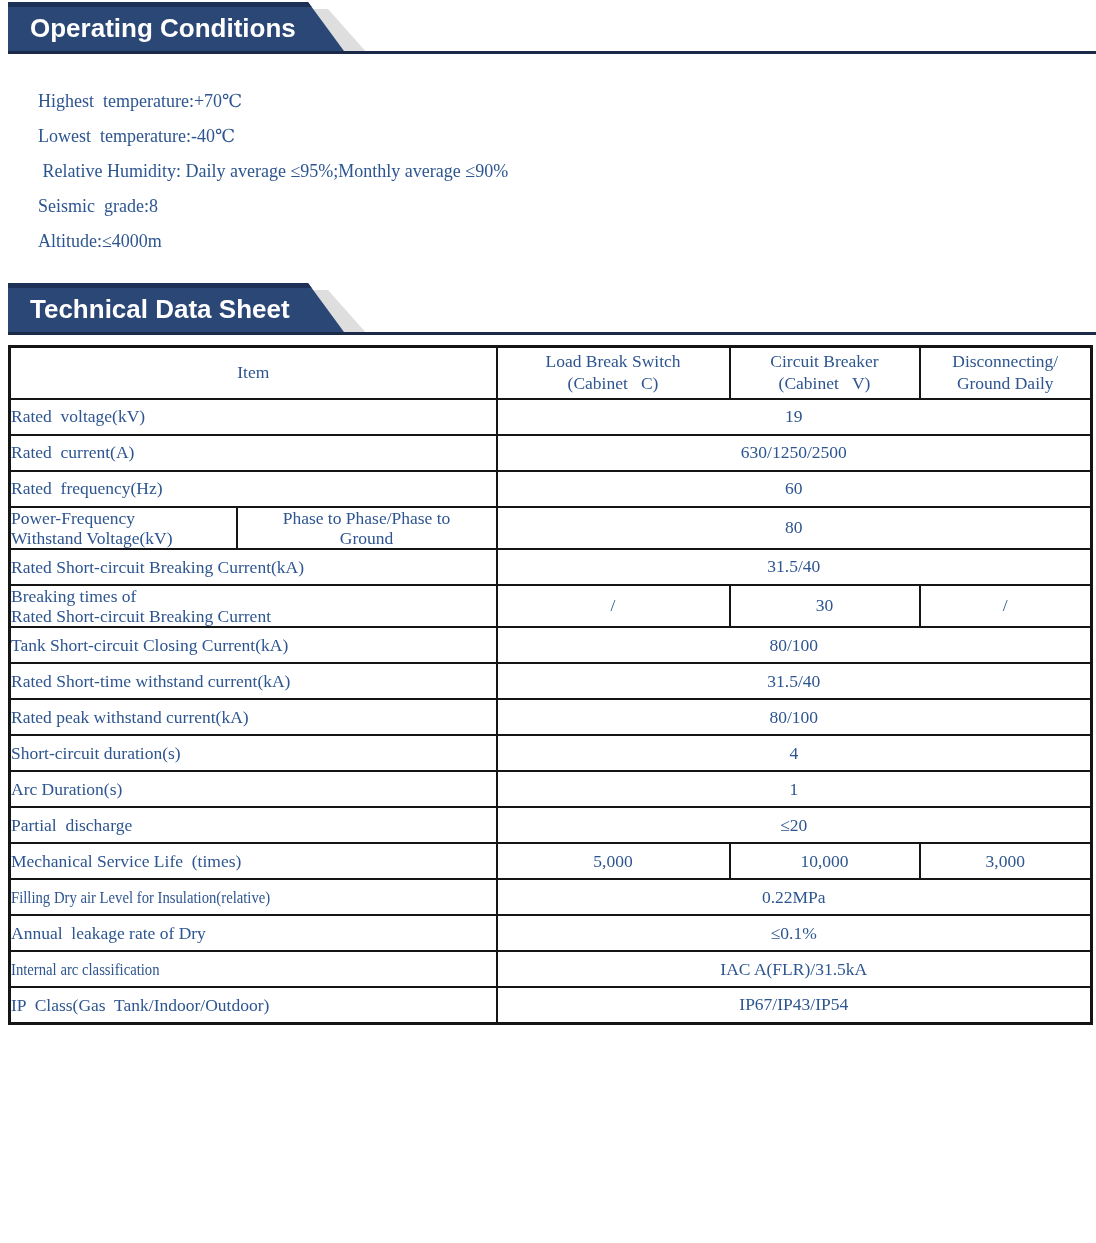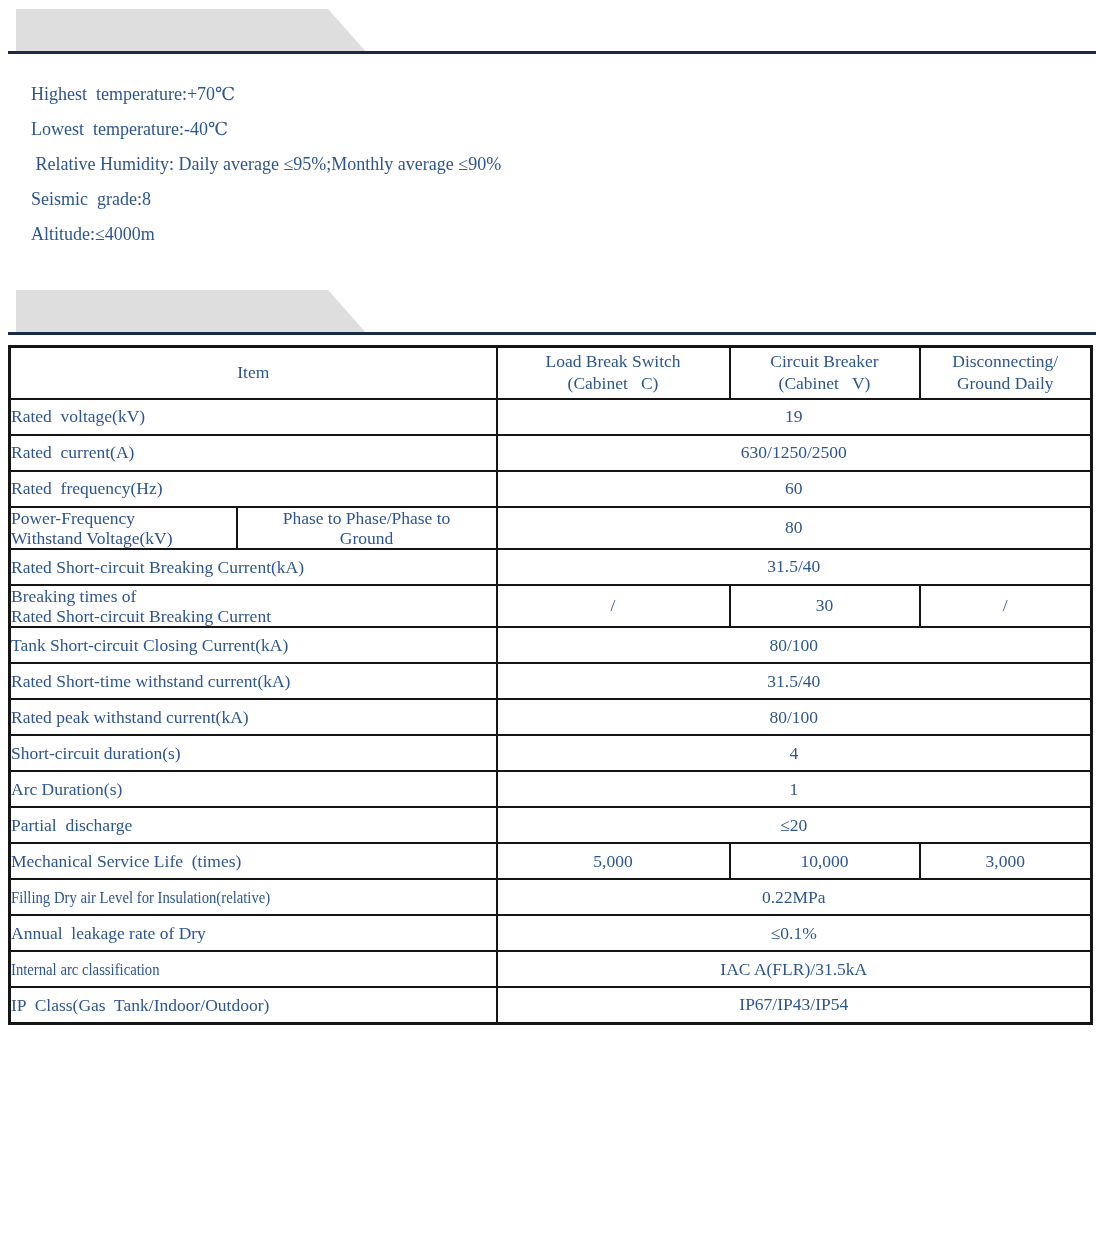--- a/index.html
+++ b/index.html
@@ -39,21 +39,21 @@
   }
   #banner-operating{top:0;}
   #banner-operating .rule{top:51px;}
   #banner-technical{top:281px;}
   #banner-technical .banner{top:2px;}
   #banner-technical .rule{top:51px;}
 
   
   .conditions{
     position:absolute;left:24px;top:70px;
-    list-style:none;margin:7px;padding:0;
+    list-style:none;margin:14px;padding:0;
     color:#2d5590;
     font-size:18px;
   }
   .conditions li{
     height:35px;line-height:35px;
     white-space:pre-wrap;
   }
 
   
   table.spec{
@@ -104,33 +104,39 @@
     white-space:pre;
   }
 </style>
 </head>
 <body>
 
 <div class="page">
 
   <div class="banner-wrap" id="banner-operating">
     <div class="banner-shadow"></div>
+    <div class="banner">
+      <span>Operating Conditions</span>
+    </div>
     <div class="rule"></div>
   </div>
 
   <ul class="conditions">
     <li>Highest  temperature:+70℃</li>
     <li>Lowest  temperature:-40℃</li>
     <li> Relative Humidity: Daily average ≤95%;Monthly average ≤90%</li>
     <li>Seismic  grade:8</li>
     <li>Altitude:≤4000m</li>
   </ul>
 
   <div class="banner-wrap" id="banner-technical">
     <div class="banner-shadow"></div>
+    <div class="banner">
+      <span>Technical Data Sheet</span>
+    </div>
     <div class="rule"></div>
   </div>
 
   <table class="spec">
     <colgroup>
       <col style="width:227px">
         <col style="width:260px">
         <col style="width:233px">
         <col style="width:190px">
         <col style="width:172px">

